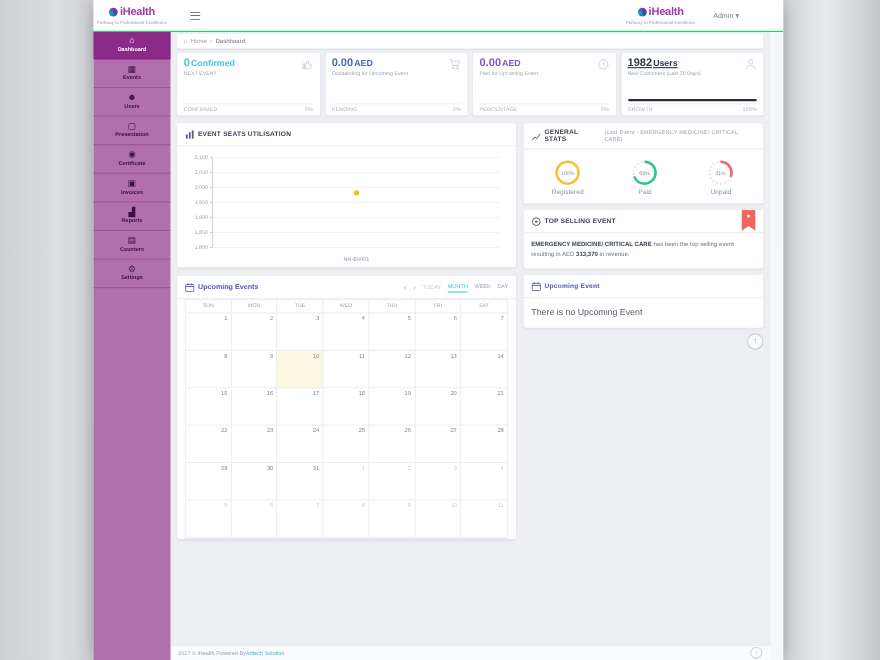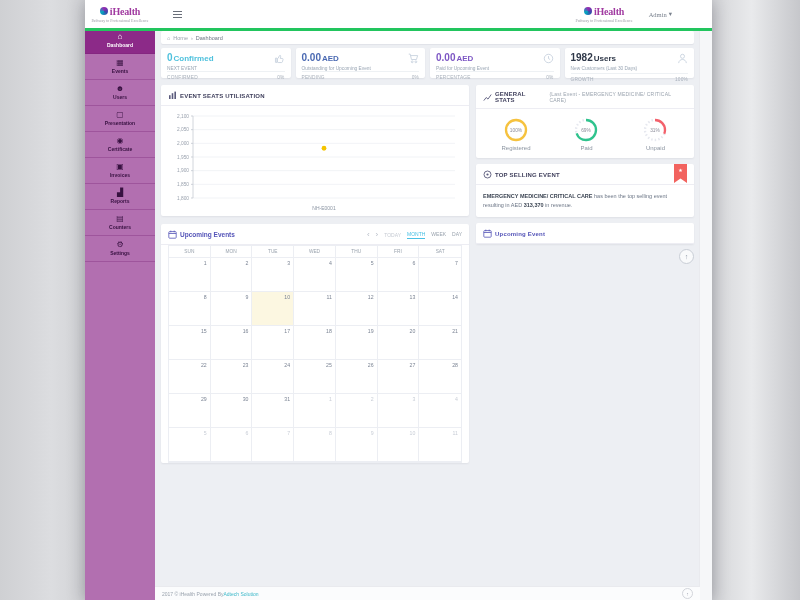--- a/index.html
+++ b/index.html
@@ -2,21 +2,21 @@
 <html><head>
 <meta charset="utf-8">
 <style>
   html,body{margin:0;padding:0;width:800px;height:600px;overflow:hidden;
     font-family:"Liberation Sans","DejaVu Sans",sans-serif;background:linear-gradient(180deg,#d7d8db,#c9cacd);}
   .bg-band{position:absolute;top:0;bottom:0;}
   .bg-left{left:0;width:85px;background:linear-gradient(90deg,#cfd0d3,#dcdde0 60%,#d2d3d6);}
   .bg-right{right:0;width:88px;background:linear-gradient(90deg,#d4d5d8,#e9eaec 45%,#c6c7cb);}
   .app{position:absolute;left:85px;top:0;width:627px;height:600px;background:#edeff3;box-shadow:0 2px 16px rgba(25,25,40,.35);}
   
-  .topbar{position:absolute;left:0;top:0;right:0;height:28px;background:#fff;border-bottom:3px solid #22c55e;z-index:6;font-family:Liberation Serif, serif;}
+  .topbar{position:absolute;left:0;top:0;right:0;height:28px;background:#fff;border-bottom:1px solid #22c55e;z-index:6;}
   .brand{position:absolute;left:0;top:0;width:70px;height:28px;display:flex;flex-direction:column;align-items:center;justify-content:center;}
   .brand-row{display:flex;align-items:center;gap:2px;}
   .logo-dot{width:8px;height:8px;border-radius:50%;background:conic-gradient(#9c27b0,#3949ab,#00acc1,#9c27b0);}
   .brand-name{font-size:10px;font-weight:bold;color:#a03aa0;letter-spacing:-.2px;}
   .brand-tag{font-size:4px;color:#9a9aa4;margin-top:1px;}
   .hamburger{position:absolute;left:88px;top:11px;width:9px;height:7px;
     background:repeating-linear-gradient(180deg,#6a6f7a 0 1px,transparent 1px 3px);cursor:pointer;}
   .tb-right{position:absolute;right:40px;top:0;height:28px;display:flex;align-items:center;gap:16px;}
   .admin{font-size:6.5px;color:#7a828e;cursor:pointer;display:flex;align-items:center;gap:2px;}
   
@@ -28,21 +28,21 @@
   
   .gutter{position:absolute;right:0;top:28px;width:12px;bottom:0;background:#f6f7f9;border-left:1px solid #e9eaee;}
   .footerbar{position:absolute;left:70px;right:12px;bottom:0;height:13px;background:#fbfcfd;border-top:1px solid #e9eaee;display:flex;align-items:center;padding:0 7px;font-size:5px;color:#9aa3ae;z-index:4;}
   .footerbar a{color:#3bb8c9;text-decoration:none;cursor:pointer;}
   .foot-circle{margin-left:auto;width:9px;height:9px;border-radius:50%;border:1px solid #d2d5db;color:#a9aeb8;display:flex;align-items:center;justify-content:center;font-size:5px;cursor:pointer;}
   
   .main{position:absolute;left:70px;top:28px;right:12px;bottom:13px;padding:3px 6px;overflow:hidden;}
   .crumbbar{height:13px;background:#fff;border-radius:2px;display:flex;align-items:center;gap:3px;padding:0 6px;font-size:5.5px;color:#9aa3ae;box-shadow:0 1px 1px rgba(40,40,70,.06);}
   .crumb-cur{color:#6d7685;}
   .cards{display:flex;gap:5px;margin-top:4px;}
-  .card{flex:1;background:#fff;border-radius:2px;position:relative;padding:5px 6px 0;box-shadow:0 1px 2px rgba(40,40,70,.07);height:30px;box-sizing:border-box;display:flex;flex-direction:column;}
+  .card{flex:1;background:#fff;border-radius:2px;position:relative;padding:5px 6px 0;box-shadow:0 1px 2px rgba(40,40,70,.07);height:57px;box-sizing:border-box;display:flex;flex-direction:column;}
   .v-row{font-size:10px;font-weight:bold;line-height:10px;}
   .v-unit{font-size:8px;margin-left:1px;}
   .v-sub{font-size:4.8px;color:#9aa6b4;margin-top:2px;}
   .icon-tr{position:absolute;top:5px;right:6px;color:#c4cfdc;}
   .card-foot{margin-top:auto;border-top:1px solid #eef1f4;display:flex;justify-content:space-between;font-size:4.8px;color:#a8b0bb;padding:2.5px 0;letter-spacing:.2px;}
   .progress-track{height:2.5px;border-radius:1px;margin-bottom:2px;background:#e8eaee;}
   .progress-fill{height:100%;background:#2c2f3a;border-radius:1px;}
   .cols{display:flex;gap:7px;margin-top:7px;align-items:flex-start;}
   .col-l{width:308px;flex:none;}
   .col-r{flex:1;min-width:0;}
@@ -199,21 +199,21 @@
               <circle cx="6" cy="6" r="4.6"></circle>
               <path d="M6 3.4V6l1.8 1.2"></path>
             </svg>
         </span>
         <div class="card-foot">
             <span>PERCENTAGE</span>
             <span>0%</span>
           </div>
       </div>
       <div class="card">
-        <div class="v-row stat-value" style="color: rgb(46, 55, 72);"><span>1982</span><span class="v-unit">Users</span></div>
+        <div class="v-row stat-value" style="color: rgb(46, 55, 72); text-decoration: underline;"><span>1982</span><span class="v-unit">Users</span></div>
         <div class="v-sub">New Customers (Last 30 Days)</div>
         <span class="icon-tr">
           <svg width="11" height="11" viewBox="0 0 12 12" fill="none" stroke="currentColor" stroke-width="0.9">
               <circle cx="6" cy="3.6" r="2.2"></circle>
               <path d="M1.8 11c.3-2.6 2-3.9 4.2-3.9s3.9 1.3 4.2 3.9"></path>
             </svg>
         </span>
         <div class="progress-track" style="margin-top:auto;">
             <div class="progress-fill" style="width: 100%;"></div>
           </div>
@@ -488,20 +488,21 @@
         <div class="panel">
           <div class="panel-h indigo" style="font-size:6px;">
             <span>
               <svg width="9" height="9" viewBox="0 0 9 9" fill="none" stroke="currentColor" stroke-width="0.8">
                   <rect x="0.8" y="1.6" width="7.4" height="6.6" rx="0.8"></rect>
                   <path d="M0.8 3.5h7.4M2.8 0.6v1.7M6.2 0.6v1.7"></path>
                 </svg>
             </span>
             <span>Upcoming Event</span>
           </div>
+          <div class="ue-body">There is no Upcoming Event</div>
         </div>
 
         <div class="up-row">
           <span class="up-btn">↑</span>
         </div>
       </div>
     </div>
   </div>
 
   <div class="footerbar">

